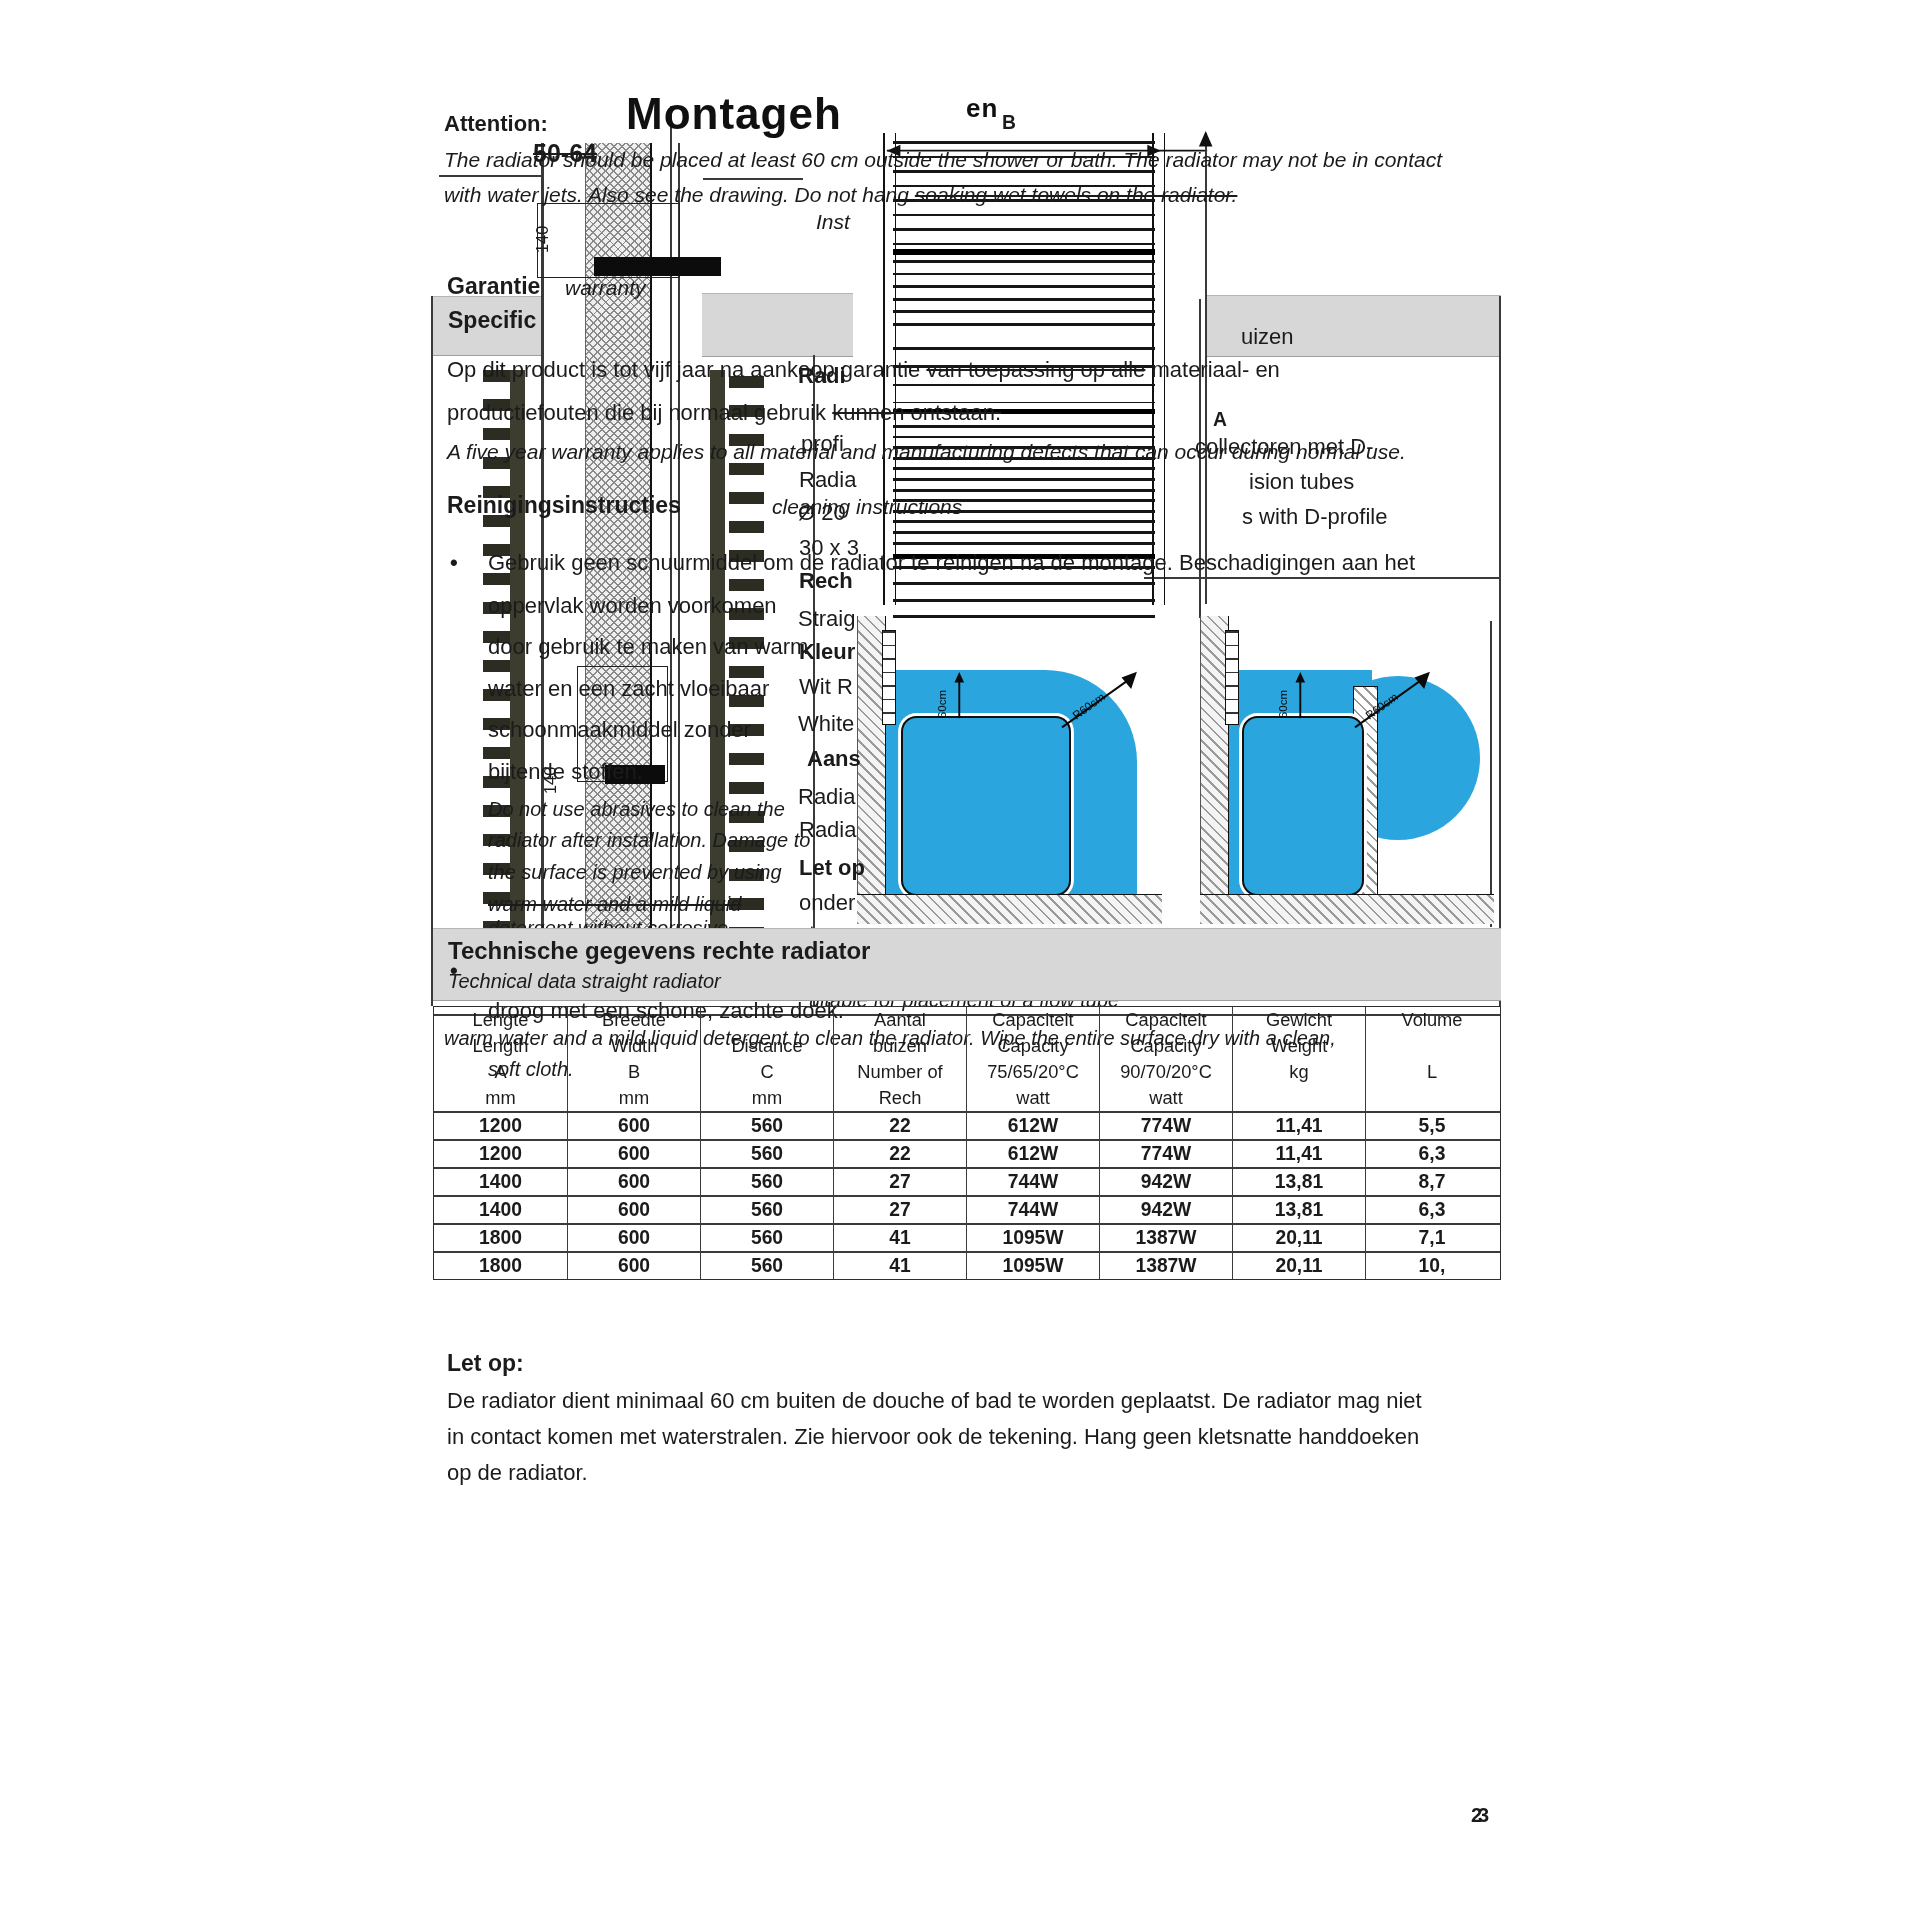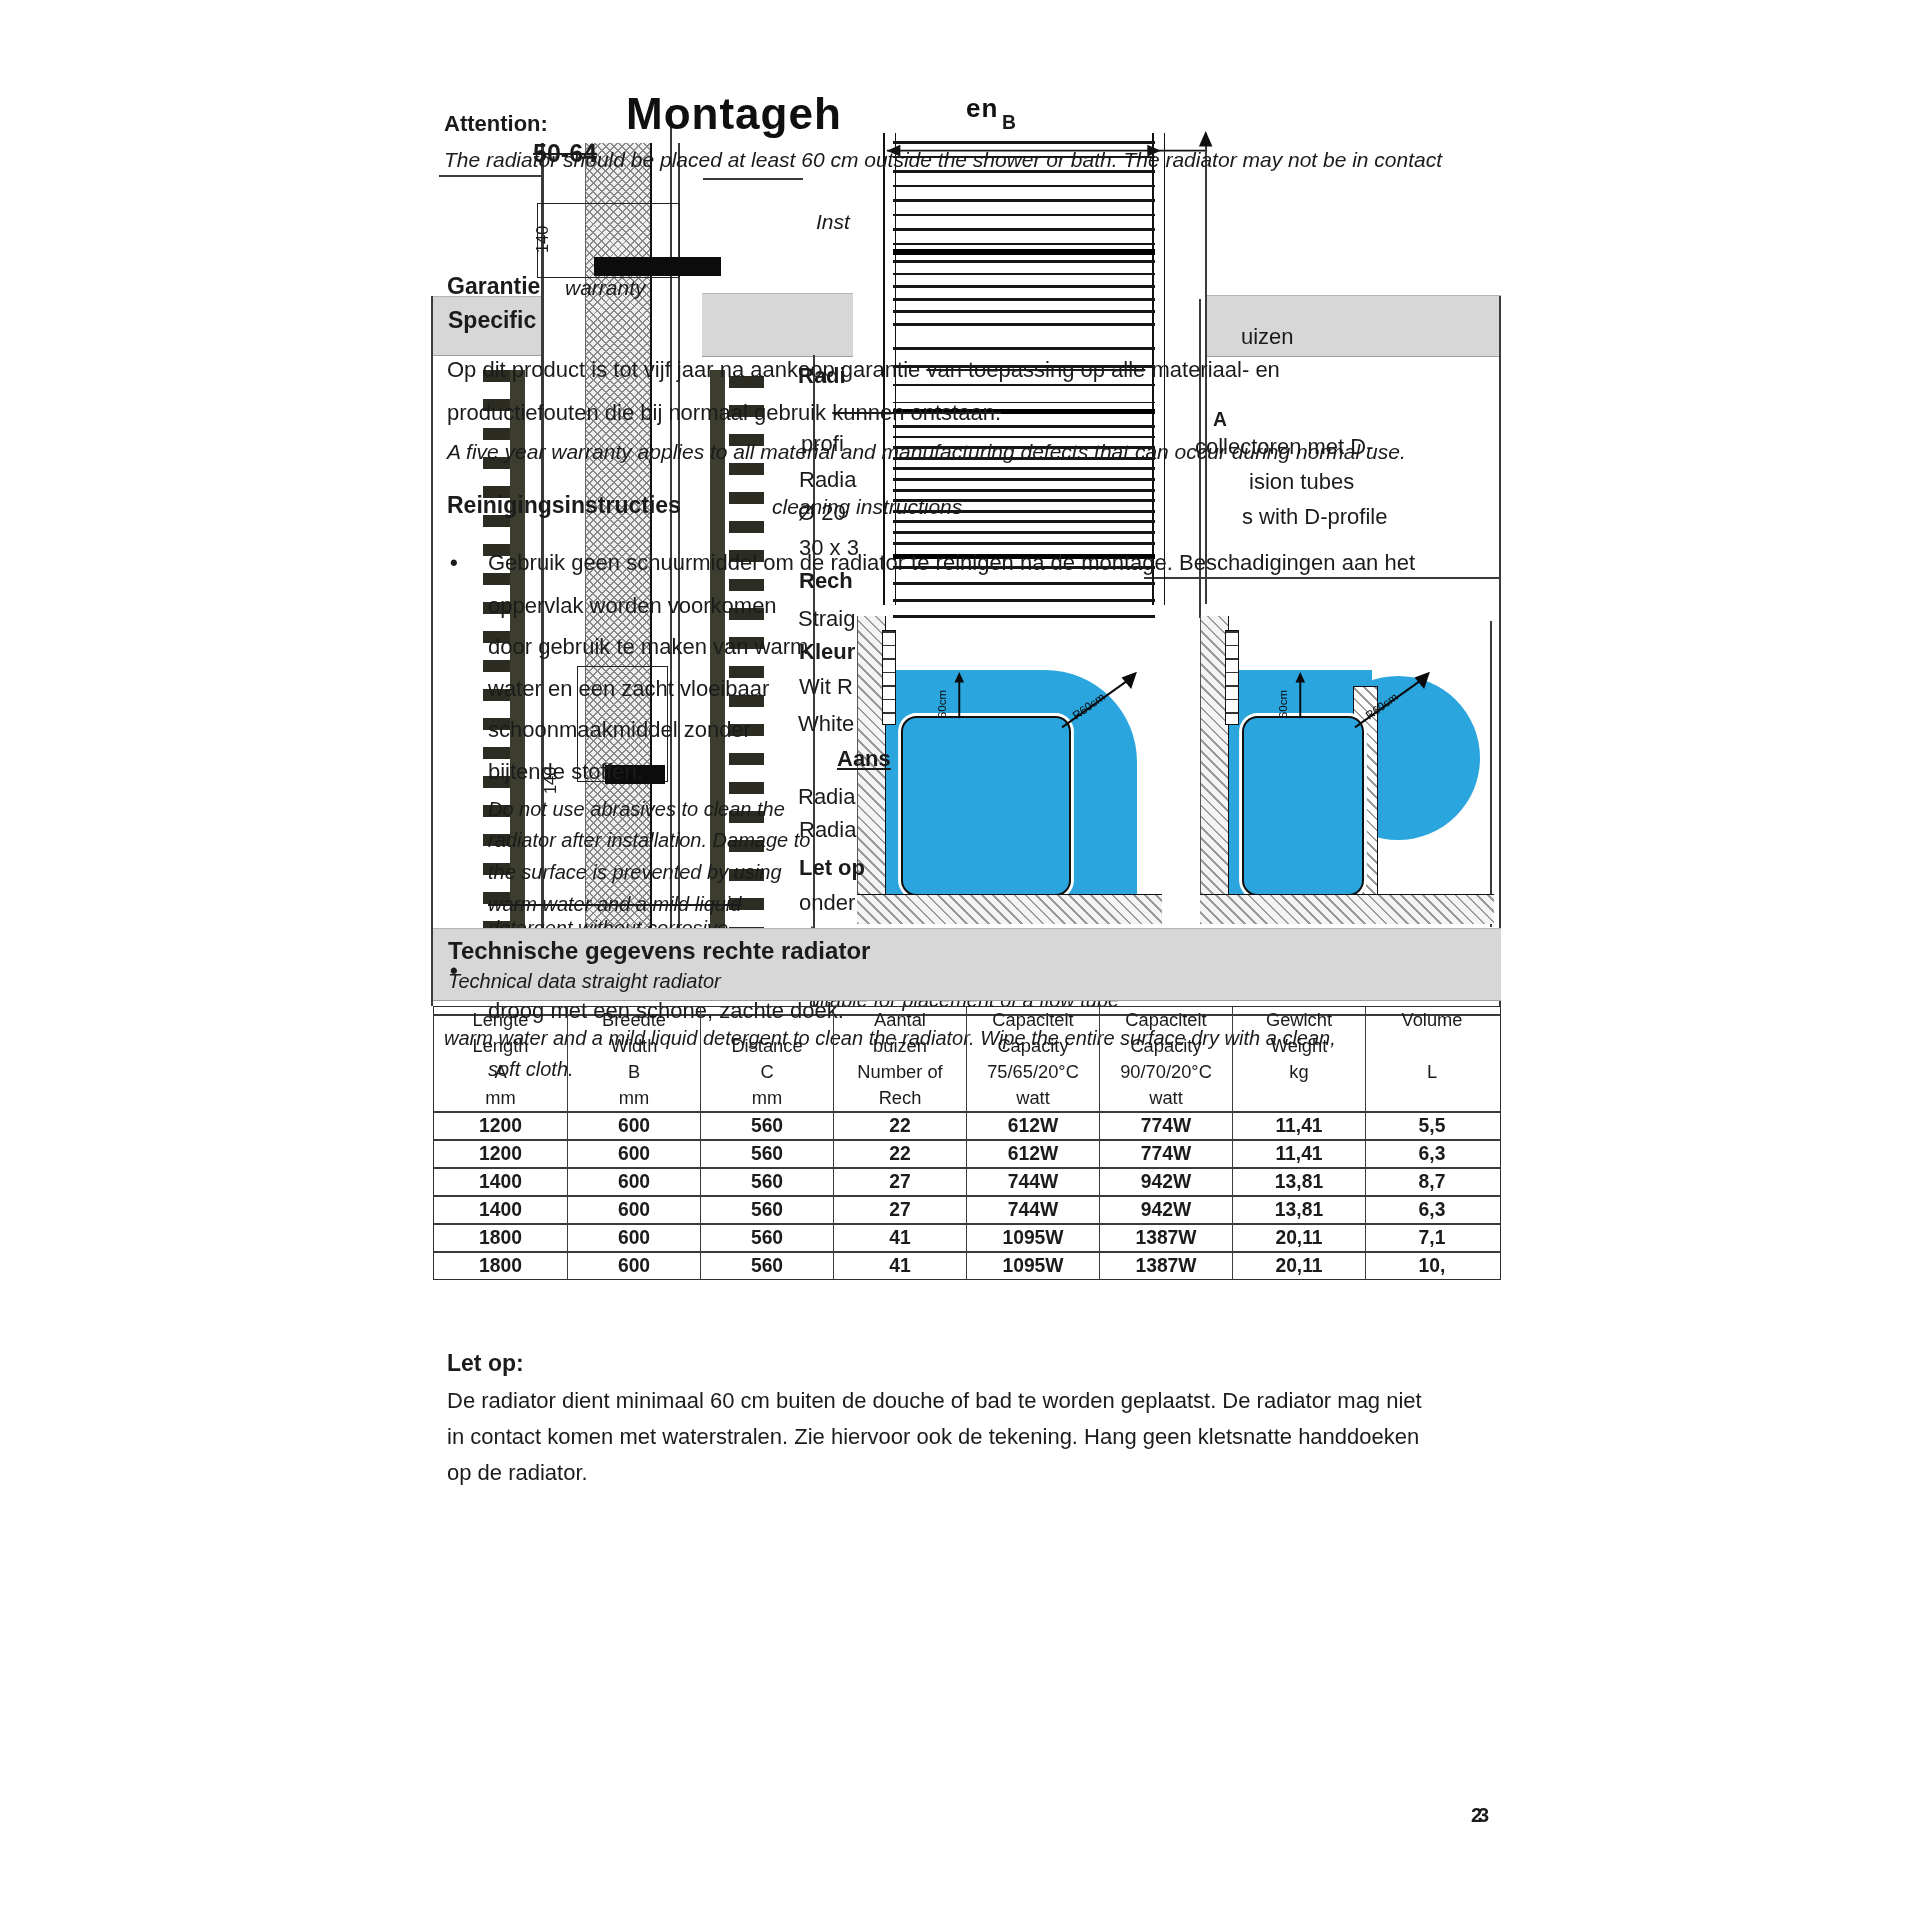--- a/index.html
+++ b/index.html
@@ -147,20 +147,21 @@
       <line x1="10" y1="66" x2="80" y2="16" stroke="#0a0a0a" stroke-width="2"></line>
       <polygon points="88,8 72,14 82,26" fill="#0a0a0a"></polygon>
       <text transform="rotate(-36 28 56)" x="24" y="56" font-size="12" fill="#0a0a0a">R60cm</text>
     </svg>
   </div>
 
   <span class="abs t23 bd it" style="left:444px;top:111px;">Attention:</span>
   <span class="abs title" style="left:626px;top:89px;">Montageh</span>
   <span class="abs title" style="left:966px;top:93px;font-size:26px;">en</span>
   <span class="abs t22i" style="left:444px;top:148px;">The radiator should be placed at least 60 cm outside the shower or bath. The radiator may not be in contact</span>
+  <span class="abs t22i" style="left:444px;top:183px;"><span>with water jets. Also see the drawing. Do not hang </span><span class="strike">soaking wet towels on the radiator.</span></span>
   <span class="abs t22i" style="left:816px;top:210px;">Inst</span>
 
   <span class="abs h24" style="left:447px;top:273px;">Garantie</span>
   <span class="abs t22i" style="left:565px;top:276px;">warranty</span>
   <span class="abs h24" style="left:448px;top:307px;">Specific</span>
   <span class="abs t23" style="left:447px;top:357px;"><span>Op dit product is tot vijf jaar na aankoop garantie </span><span class="strike">van toepassing op alle</span><span> materiaal- en</span></span>
   <span class="abs t23" style="left:447px;top:400px;"><span>productiefouten die bij normaal gebruik </span><span class="strike">kunnen ontstaan.</span></span>
   <span class="abs t22i" style="left:447px;top:440px;">A five year warranty applies to all material and manufacturing defects that can occur during normal use.</span>
 
   <span class="abs h24" style="left:447px;top:492px;">Reinigingsinstructies</span>
@@ -182,21 +183,21 @@
   <span class="abs frag bd" style="left:798px;top:363px;">Radi</span>
   <span class="abs frag" style="left:801px;top:431px;">profi</span>
   <span class="abs frag it" style="left:799px;top:467px;">Radia</span>
   <span class="abs frag" style="left:798px;top:500px;">Ø 20</span>
   <span class="abs frag it" style="left:799px;top:535px;">30 x 3</span>
   <span class="abs frag bd" style="left:799px;top:568px;">Rech</span>
   <span class="abs frag it" style="left:798px;top:606px;">Straig</span>
   <span class="abs frag bd" style="left:799px;top:639px;">Kleur</span>
   <span class="abs frag" style="left:799px;top:674px;">Wit R</span>
   <span class="abs frag it" style="left:798px;top:711px;">White</span>
-  <span class="abs frag bd" style="left:837px;top:746px;text-decoration:underline;">Aans</span>
+  <span class="abs frag bd" style="left:807px;top:746px;">Aans</span>
   <span class="abs frag" style="left:798px;top:784px;">Radia</span>
   <span class="abs frag it" style="left:799px;top:817px;">Radia</span>
   <span class="abs frag bd" style="left:799px;top:855px;">Let op</span>
   <span class="abs frag" style="left:799px;top:890px;">onder</span>
   <span class="abs frag" style="left:798px;top:921px;">strom</span>
 
   <span class="abs frag" style="left:1241px;top:324px;">uizen</span>
   <span class="abs frag" style="left:1195px;top:434px;">collectoren met D-</span>
   <span class="abs frag it" style="left:1249px;top:469px;">ision tubes</span>
   <span class="abs frag it" style="left:1242px;top:504px;">s with D-profile</span>

